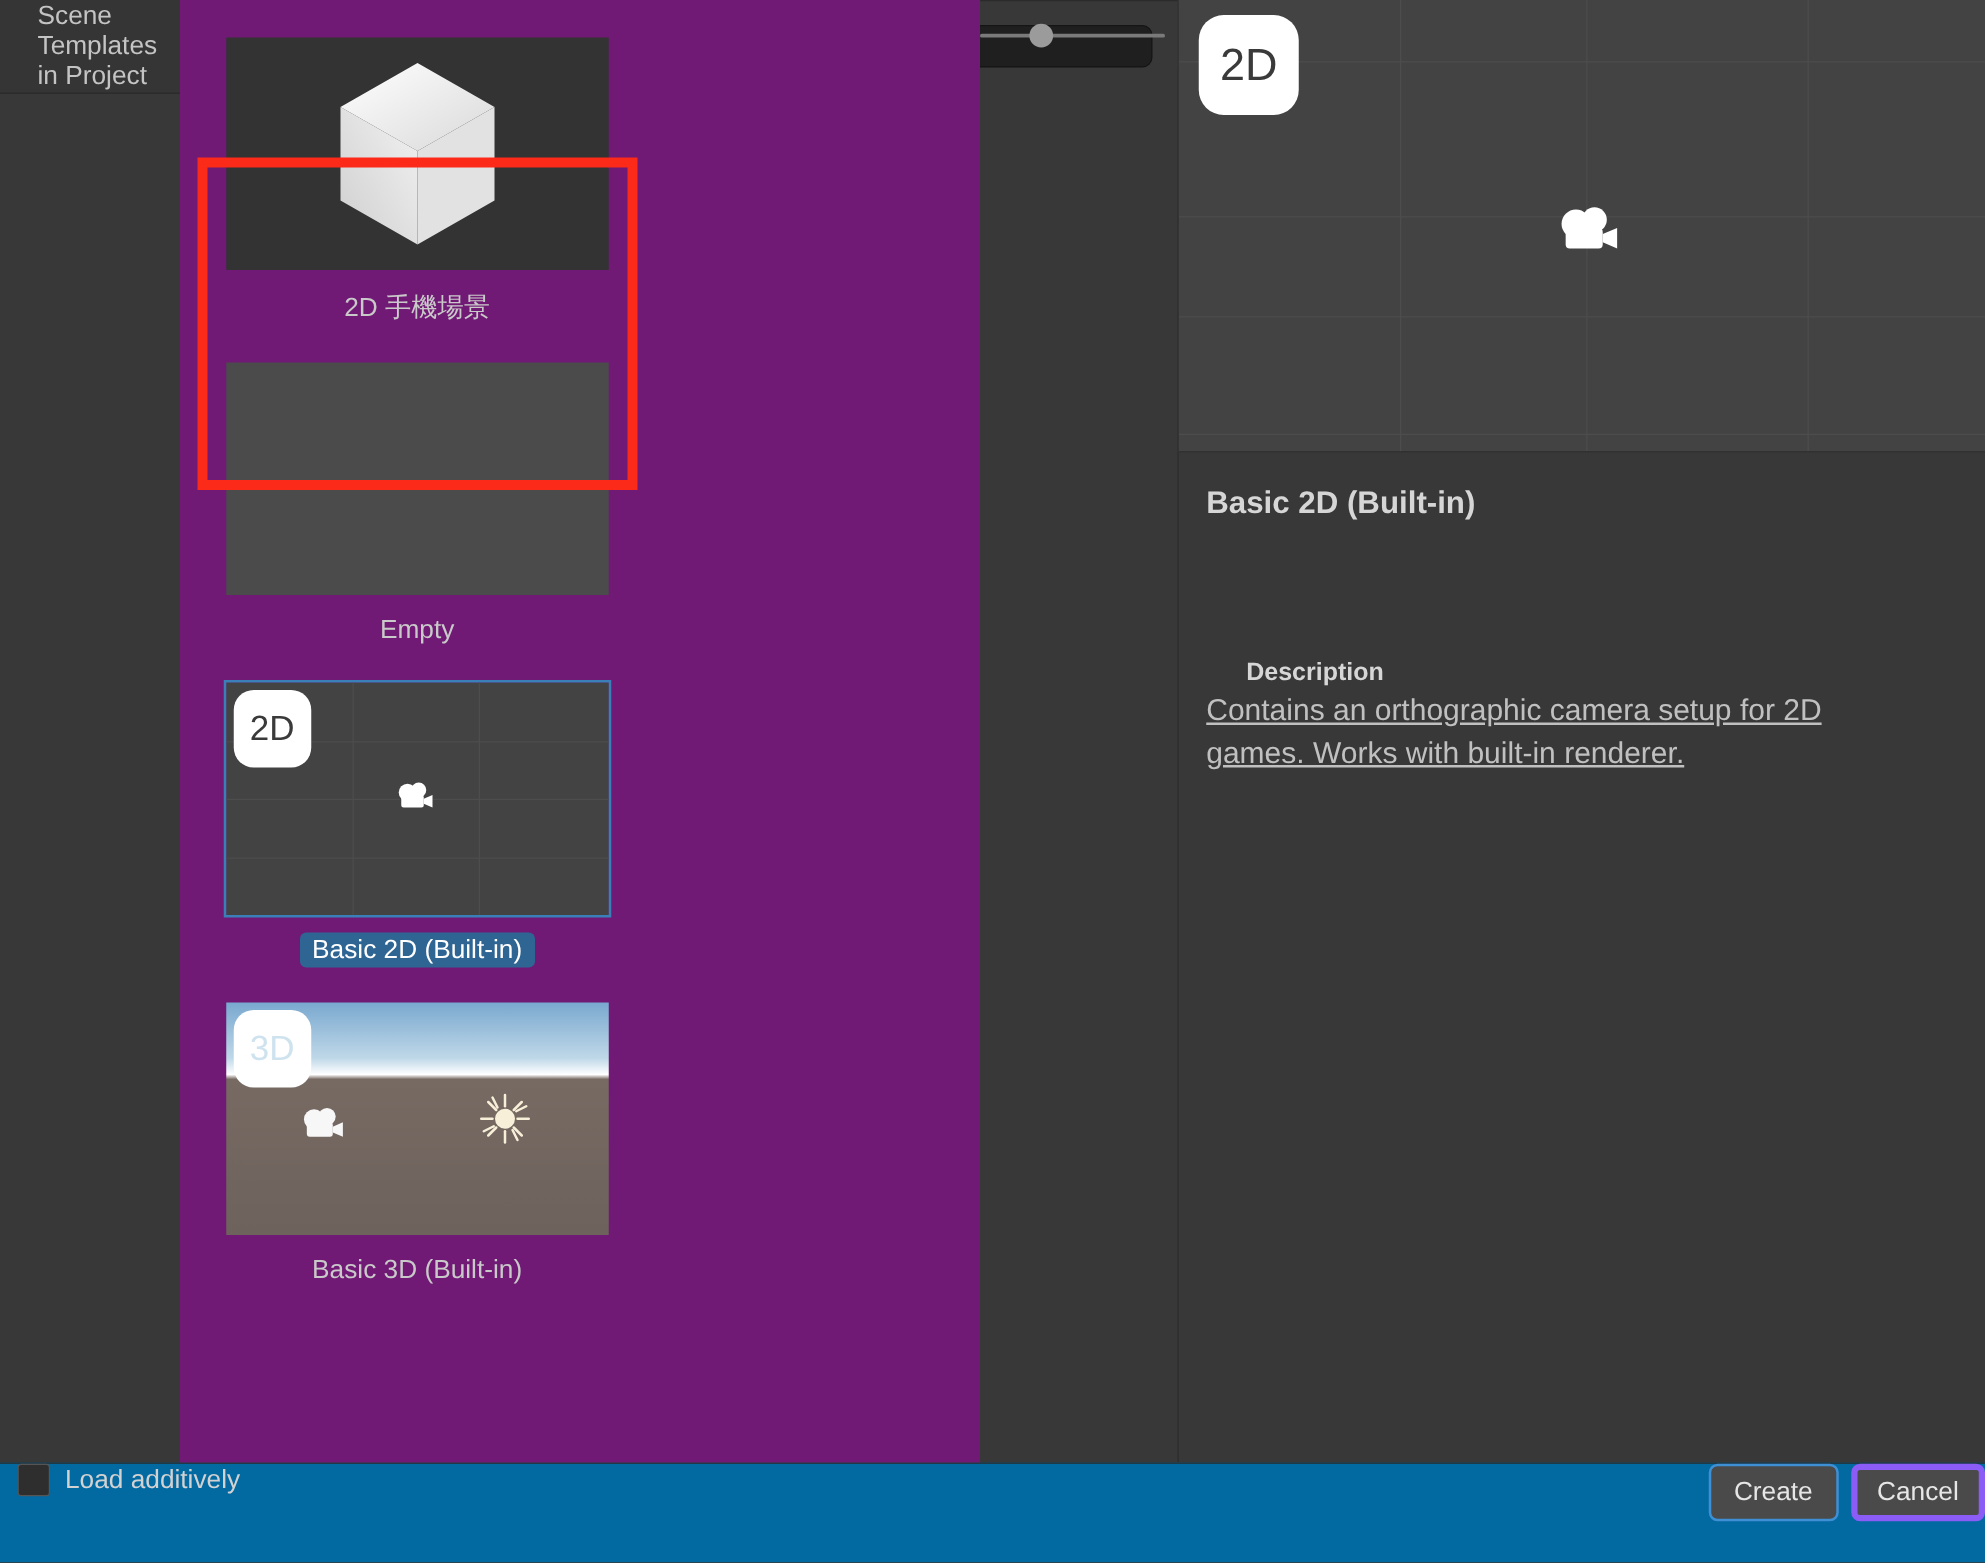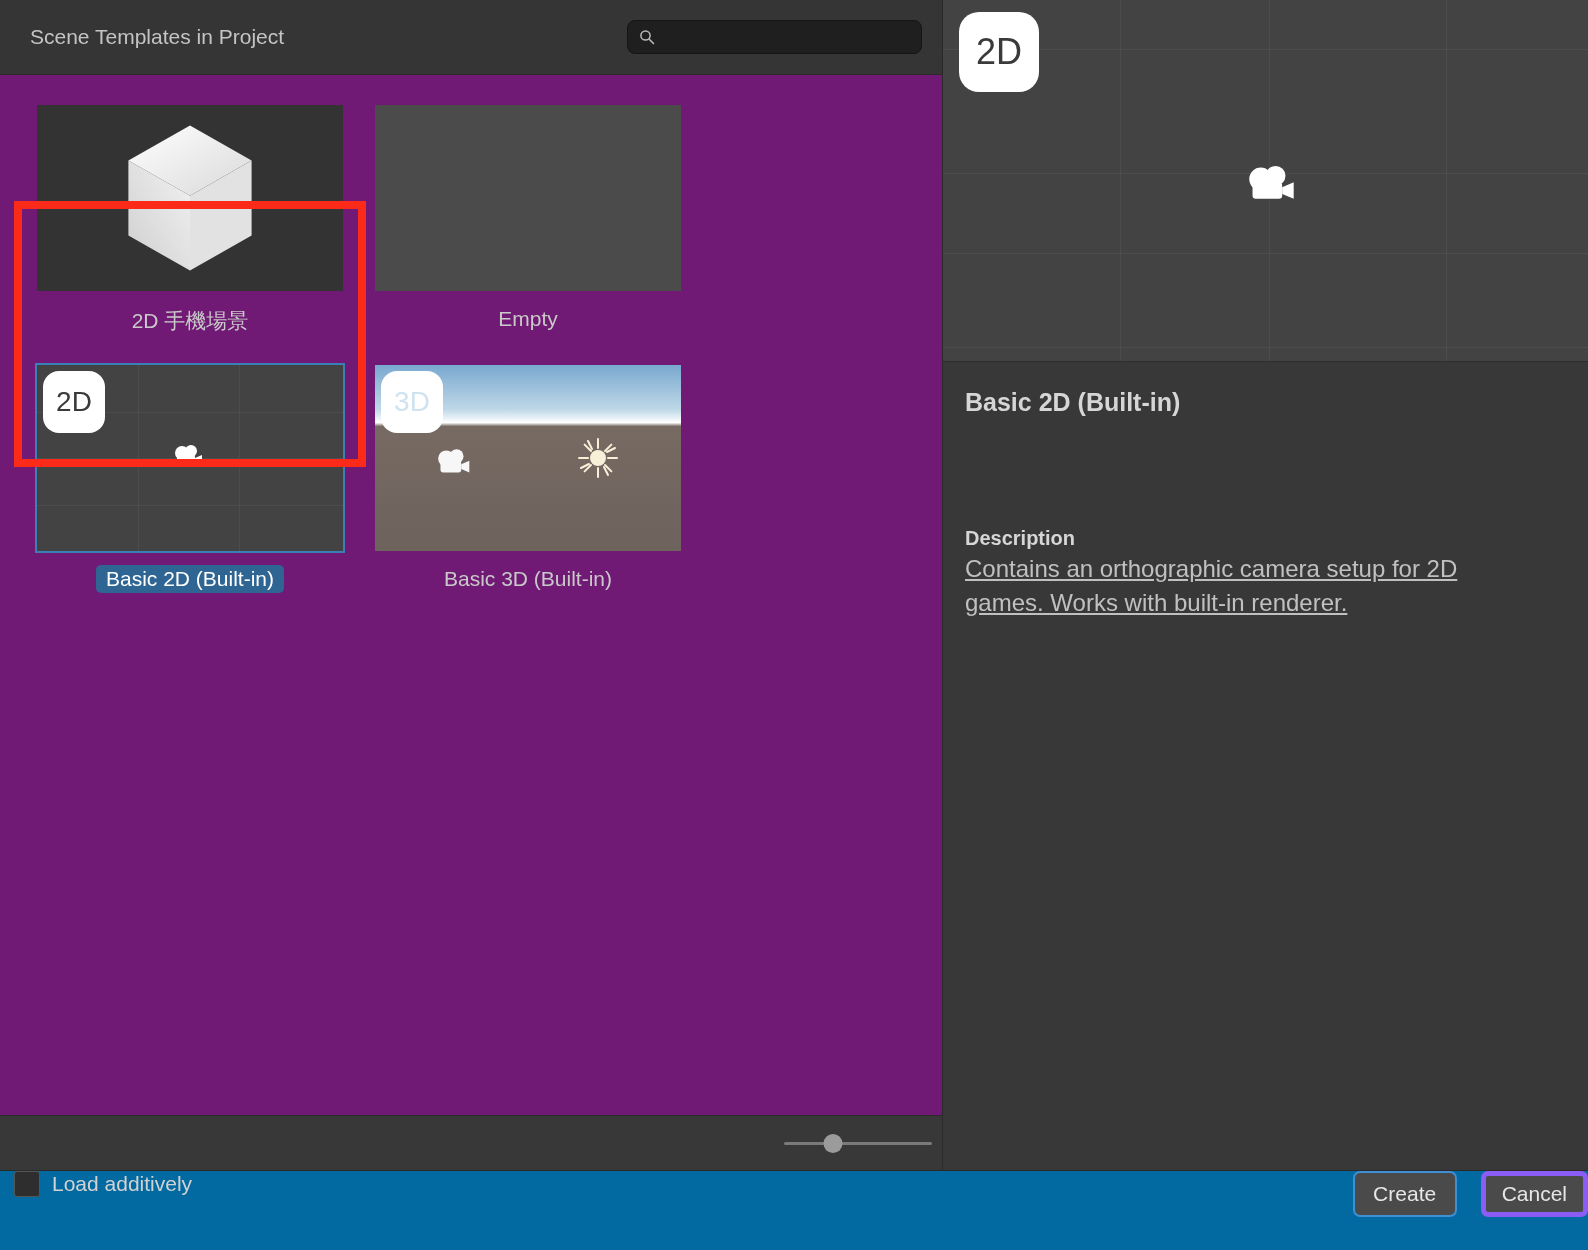--- a/index.html
+++ b/index.html
@@ -40,21 +40,21 @@
     color: #c8c8c8;
     letter-spacing: 0.2px;
   }
 
   
   .body { flex: 1 1 auto; display: flex; min-height: 0; }
 
   
   .leftcol {
     width: 943px; flex: 0 0 943px;
-    display: flex; flex-direction: column;
+    display: flex; flex-direction: row;
     min-height: 0;
     border-right: 1px solid #2a2a2a;
   }
   .list-header {
     height: 75px; flex: 0 0 75px;
     background: #353535;
     border-bottom: 1px solid #2a2a2a;
     display: flex; align-items: center;
     padding: 0 18px;
     position: relative;
@@ -184,20 +184,21 @@
   .preview .gl-v { width: 1px; top: 0; bottom: 0; }
   .preview .gl-h { height: 1px; left: 0; right: 0; }
   .preview .badge { width: 80px; height: 80px; border-radius: 20px; font-size: 36px; left: 16px; top: 12px; }
   .preview .cam-icon { width: 56px; height: 44px; }
 
   .details { padding: 26px 22px 0 22px; }
   .detail-title { font-size: 25px; font-weight: bold; color: #d6d6d6; }
   .detail-desc-heading {
     font-size: 20px; font-weight: bold; color: #d6d6d6;
     margin-top: 110px;
+    margin-left: 32px;
   }
   .detail-desc-body {
     font-size: 24px; color: #c0c0c0;
     line-height: 1.42; margin-top: 2px;
     max-width: 545px;
     text-decoration: underline;
   }
 
   
   .bottombar {
@@ -207,21 +208,21 @@
     display: flex; align-items: flex-start;
     padding: 0 0 0 14px;
   }
   .checkrow { display: flex; align-items: center; gap: 12px; cursor: pointer; }
   .checkbox {
     width: 26px; height: 26px;
     background: #2e2e2e;
     border: 1px solid #555; border-radius: 3px;
   }
   .check-label { font-size: 21px; color: #d2d2d2; }
-  .btn-group { margin-left: auto; display: flex; gap: 24px; }
+  .btn-group { margin-left: auto; display: flex; gap: 10px; }
   .btn {
     min-width: 104px; height: 46px;
     border-radius: 7px;
     background: #4a4a4a;
     border: 5px solid #8b5cf6;
     color: #e6e6e6; font-size: 21px;
     display: flex; align-items: center; justify-content: center;
     padding: 0 16px; cursor: pointer;
     font-family: "Liberation Sans", sans-serif;
   }

